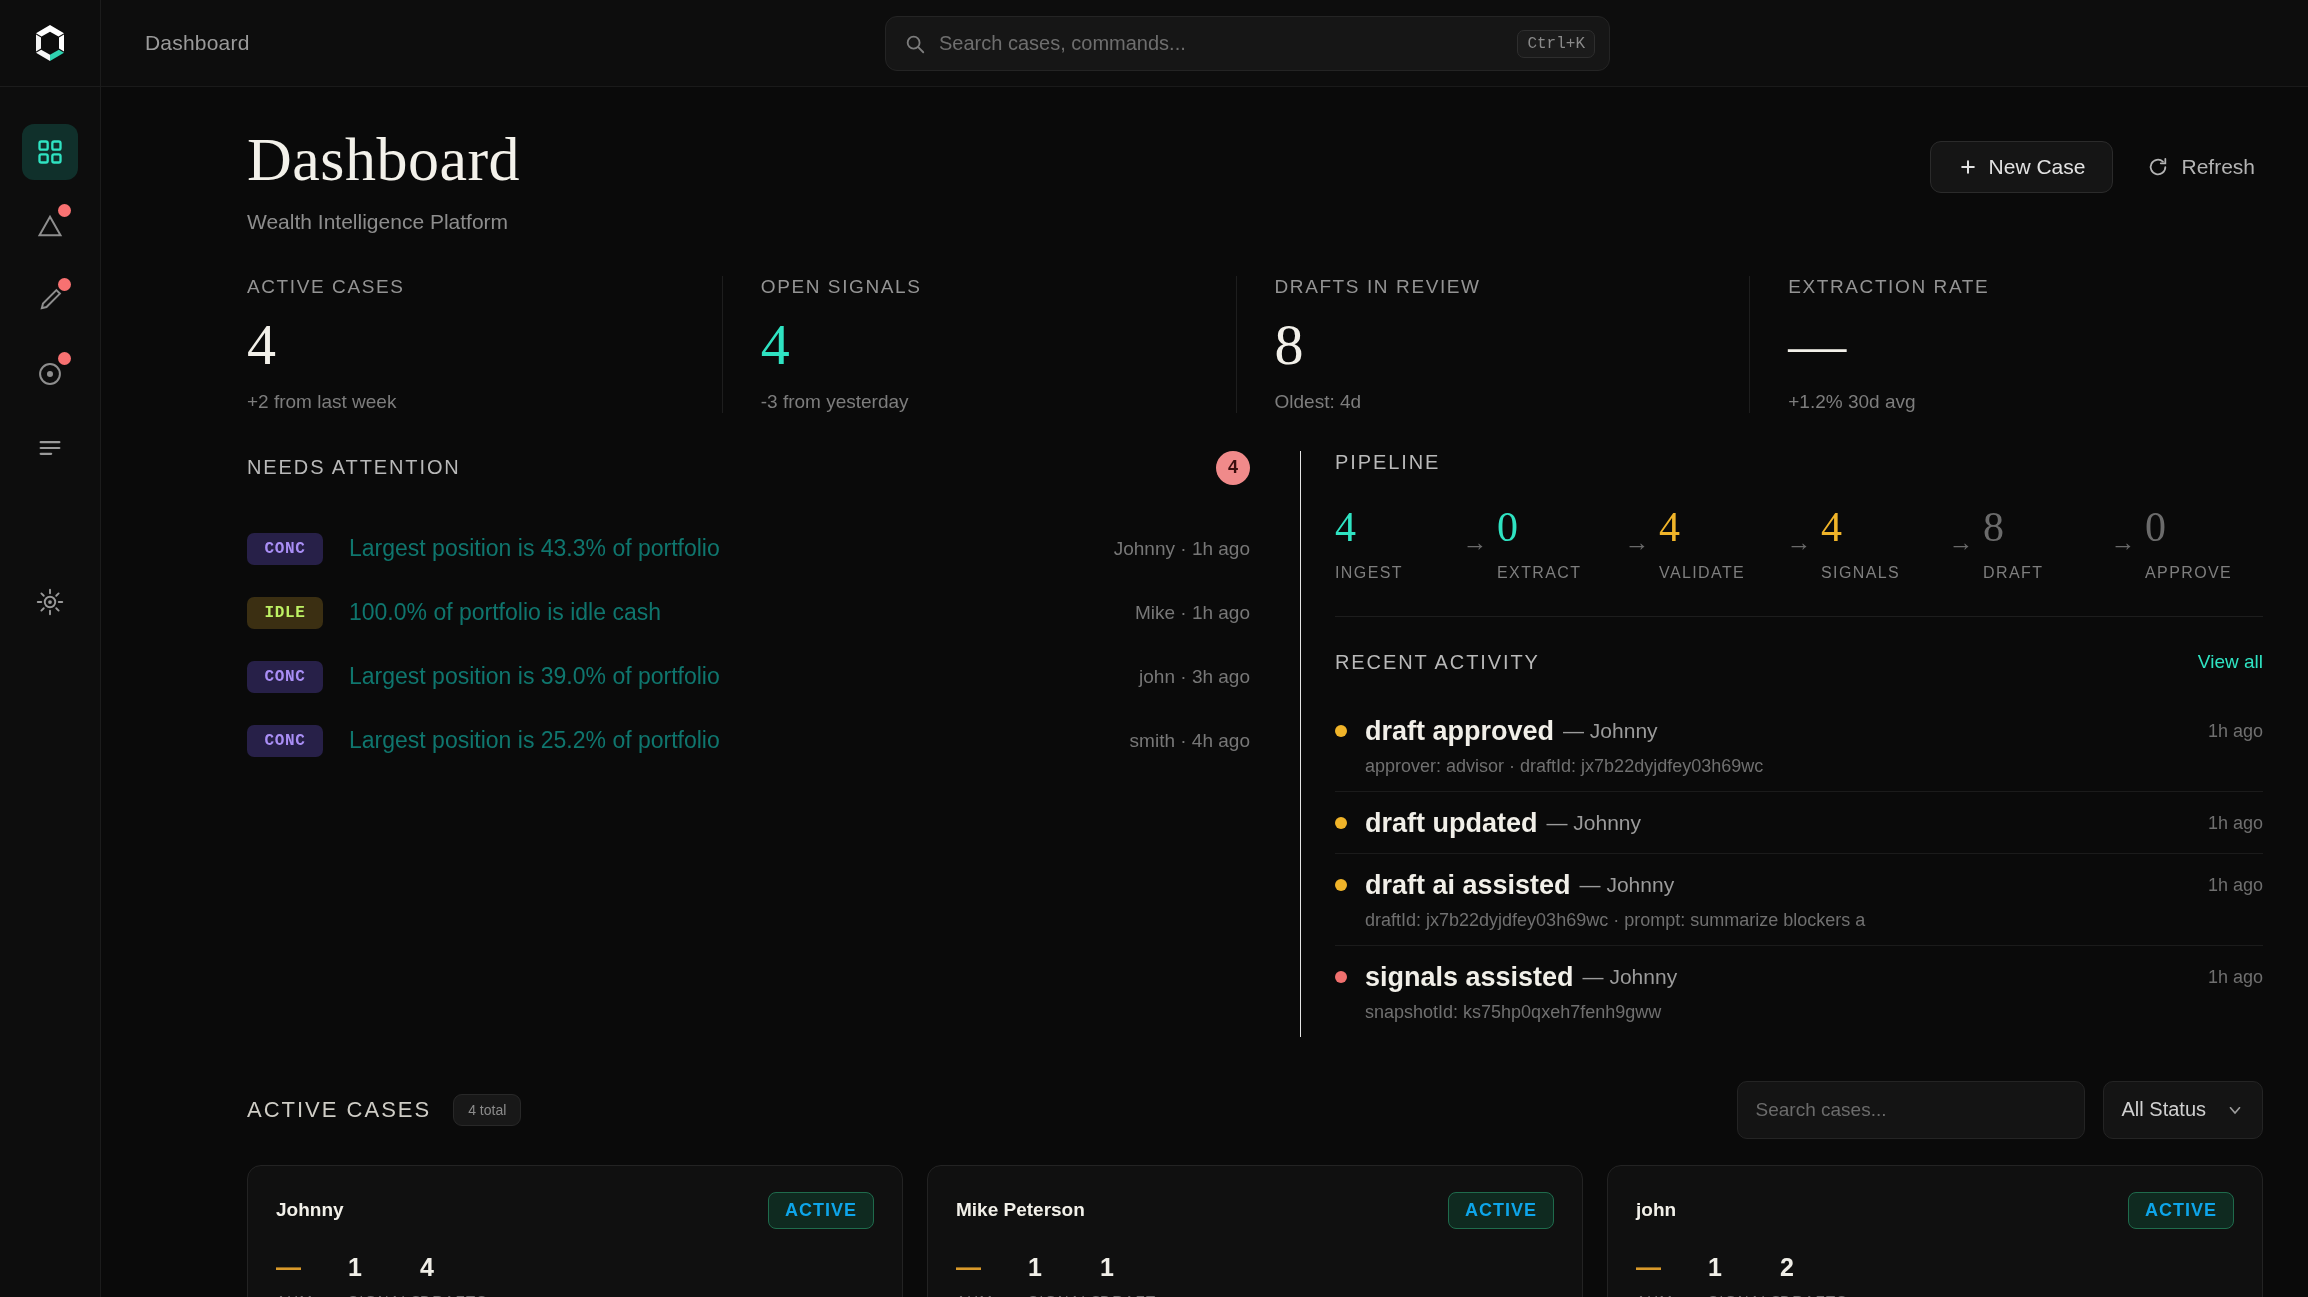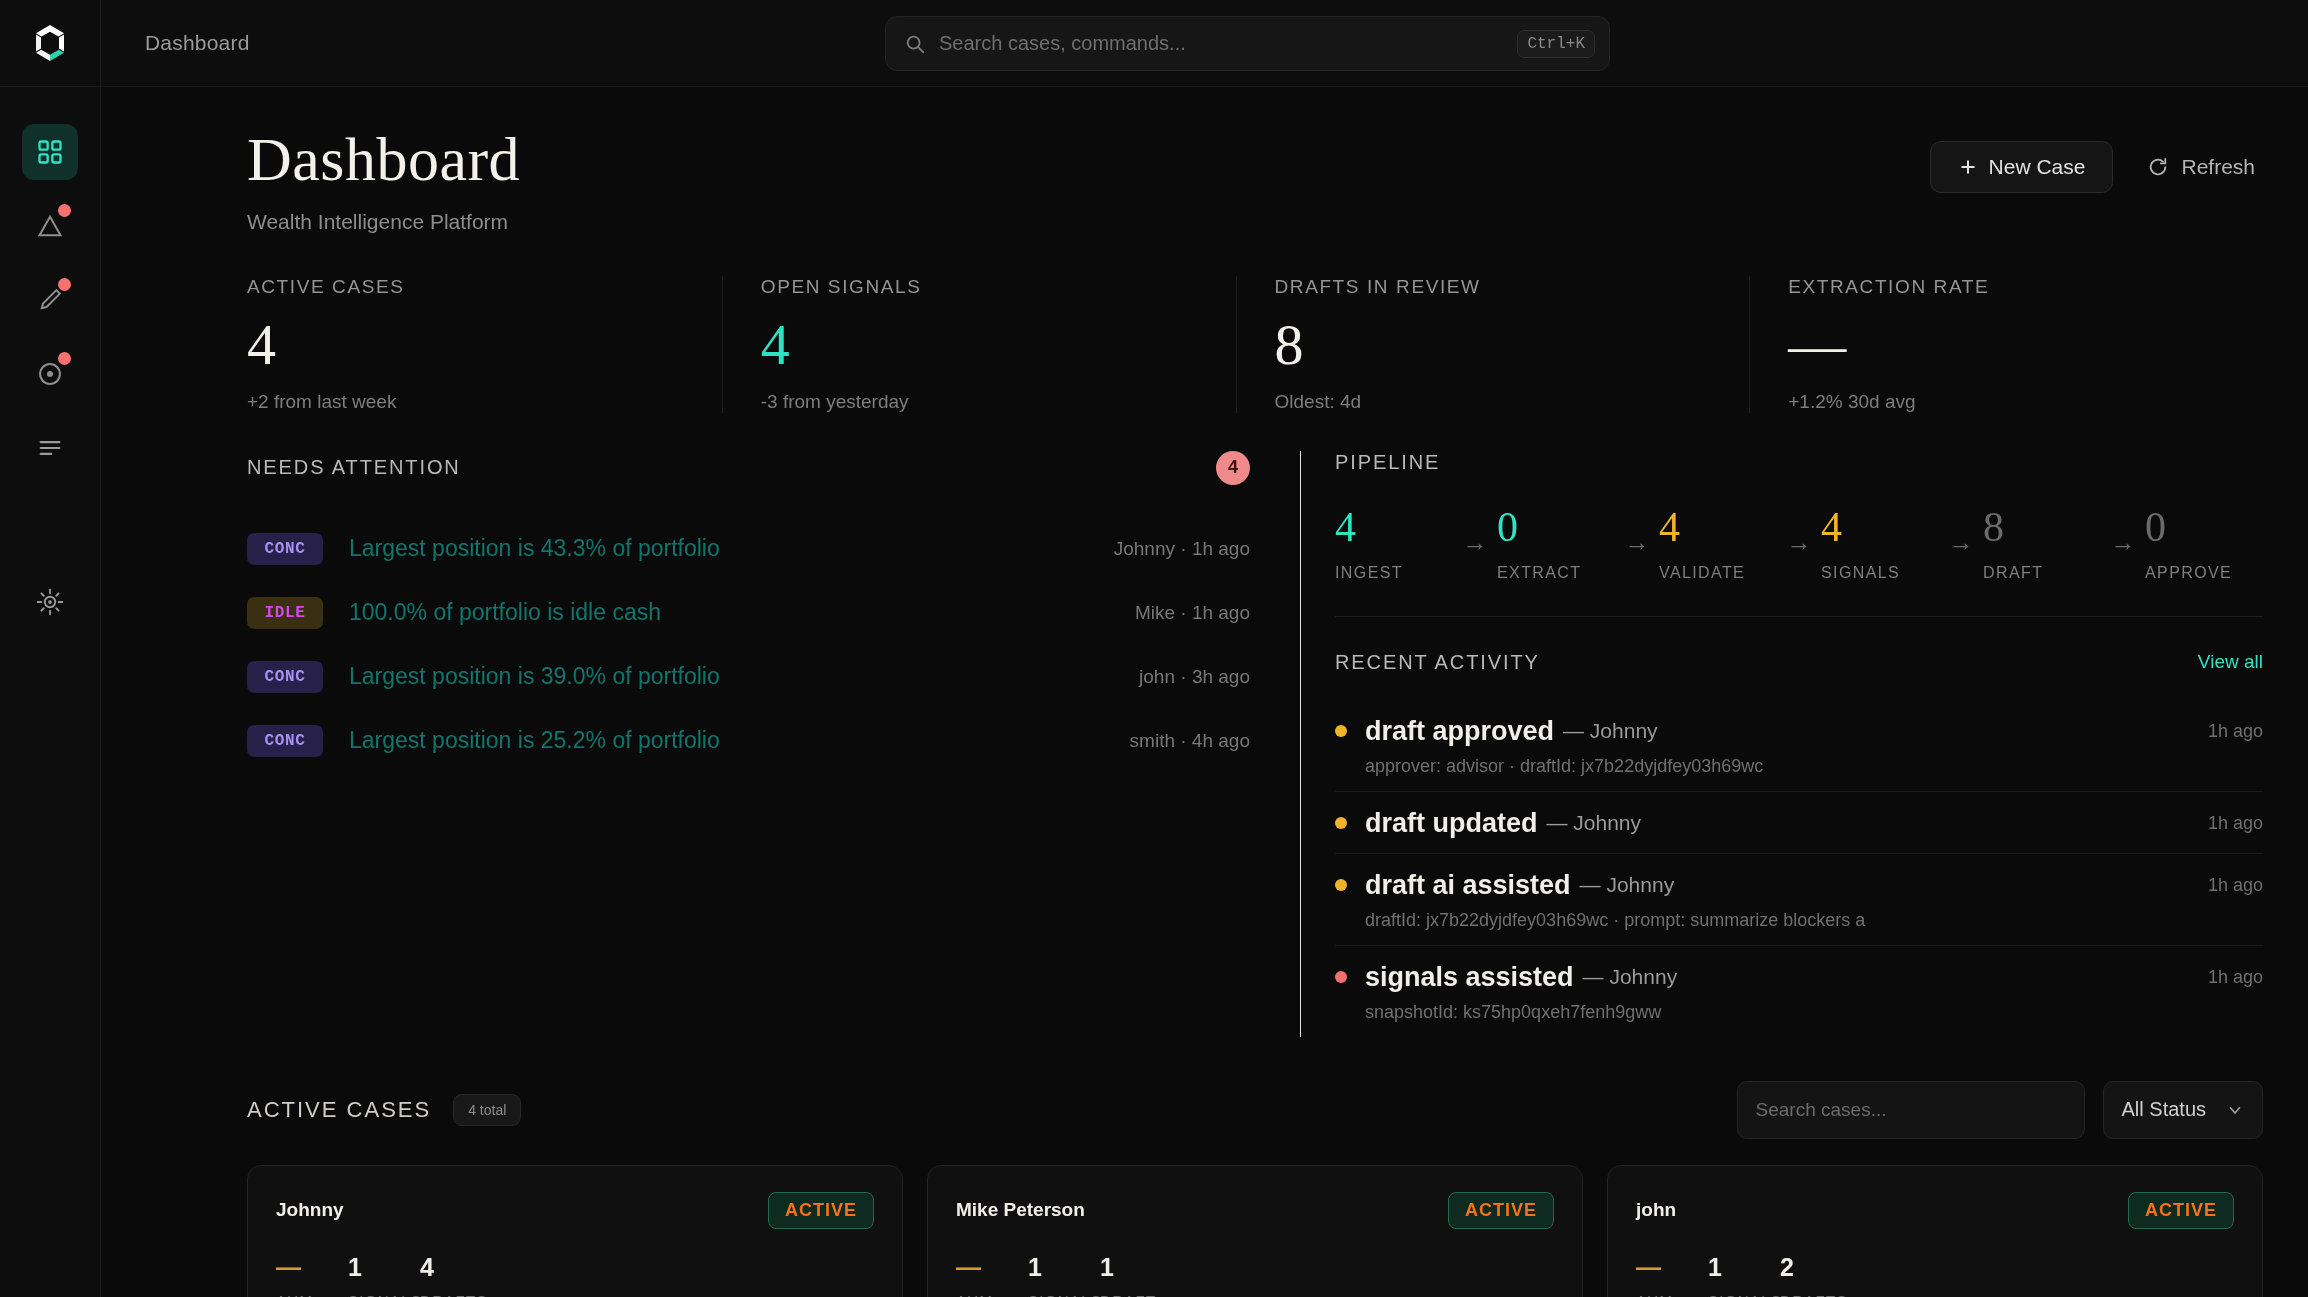--- a/index.html
+++ b/index.html
@@ -105,21 +105,21 @@
     display: flex; align-items: center; justify-content: center; padding: 0 11px;
   }
 
   .attn-list { margin-top: 32px; }
   .attn-row { display: flex; align-items: center; height: 64px; }
   .tag {
     font-family: "Liberation Mono", monospace; font-size: 16px; font-weight: bold;
     letter-spacing: .6px; border-radius: 7px; padding: 7px 12px; min-width: 76px; text-align: center;
   }
   .tag.conc { background: #272048; color: #a98ef5; }
-  .tag.idle { background: #3b2f12; color: #d946ef; }
+  .tag.idle { background: #3b2f12; color: #bef264; }
   .attn-text { margin-left: 26px; font-size: 23px; color: #0f766e; flex: 1; }
   .attn-meta { font-size: 19px; color: #777; }
 
   
   .pipeline { padding-bottom: 34px; border-bottom: 1px solid #1d1d1d; }
   .pipe-row { display: flex; align-items: flex-start; margin-top: 32px; }
   .pipe-step { display: flex; flex-direction: column; width: 118px; }
   .pipe-num { font-family: "Liberation Serif", serif; font-size: 42px; line-height: 1; }
   .pipe-num.teal { color: #2fe3c2; }
   .pipe-num.amber { color: #f0b429; }
@@ -166,21 +166,21 @@
   }
 
   .case-grid { display: flex; gap: 24px; margin-top: 26px; }
   .case-card {
     flex: 1; background: #101010; border: 1px solid #232323; border-radius: 14px;
     padding: 26px 28px 0 28px; height: 200px;
   }
   .case-card-head { display: flex; align-items: center; justify-content: space-between; }
   .case-name { font-size: 19px; color: #f2f0e9; font-weight: bold; }
   .badge-active {
-    border: 1px solid #1f6b4c; background: #0f2a20; color: #f97316;
+    border: 1px solid #1f6b4c; background: #0f2a20; color: #0ea5e9;
     font-size: 18px; font-weight: bold; letter-spacing: 1px; border-radius: 8px; padding: 7px 16px;
   }
   .case-stats { display: flex; margin-top: 26px; }
   .case-stat { width: 72px; }
   .case-stat .v { font-size: 25px; color: #f0eee7; font-weight: bold; line-height: 1; }
   .case-stat .v.amber { color: #d99a2b; }
   .case-stat .k { font-size: 15px; letter-spacing: 1.3px; color: #727272; margin-top: 12px; }
 
   svg { display: block; }
 </style>

